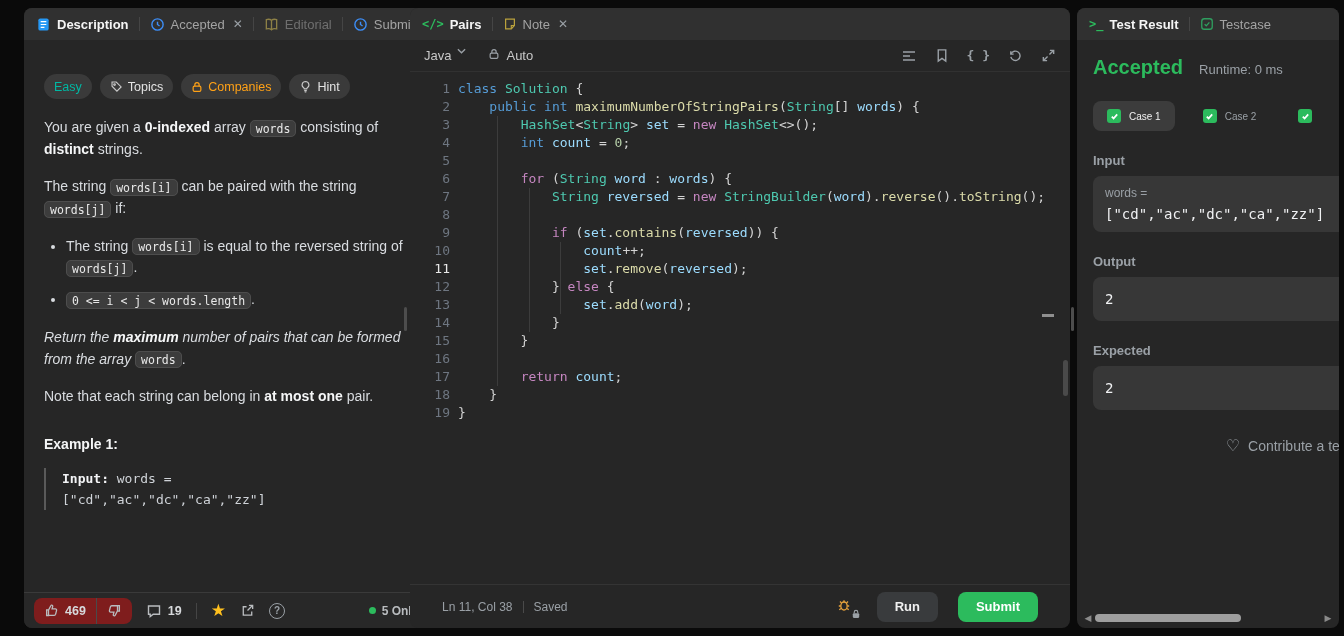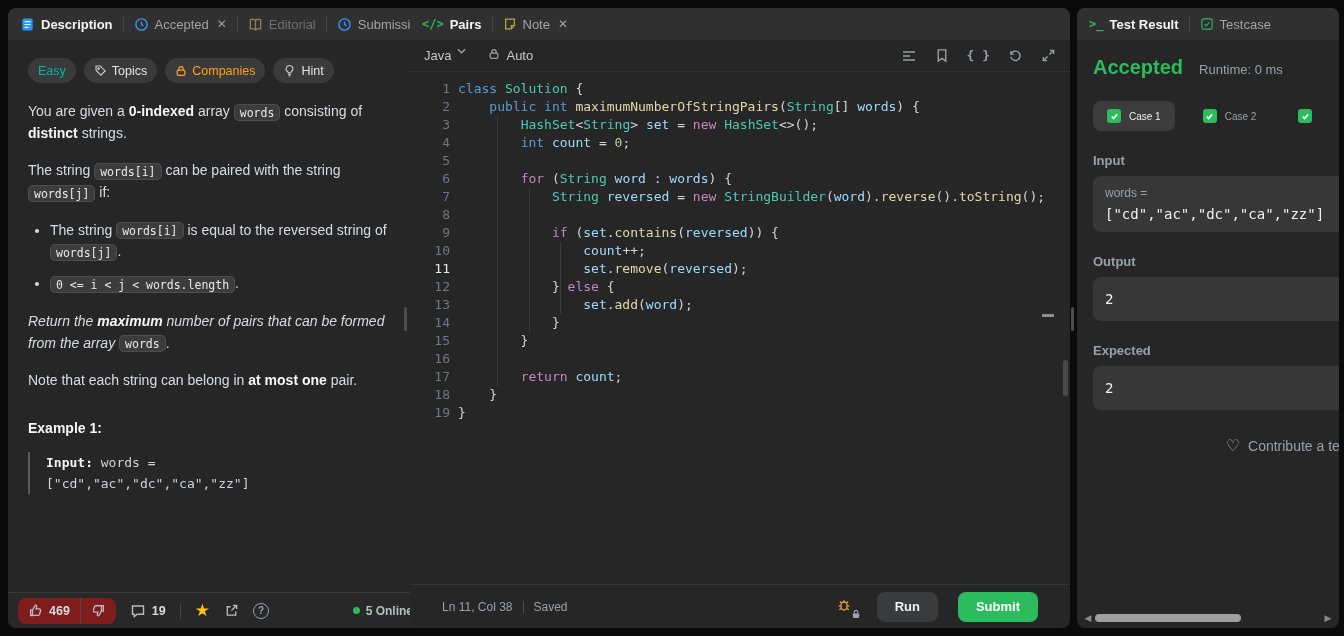--- a/index.html
+++ b/index.html
@@ -1,38 +1,38 @@
 <!DOCTYPE html>
 <html><head>
 <meta charset="utf-8">
 <style>
   * { margin:0; padding:0; box-sizing:border-box; }
   html,body { width:1344px; height:636px; overflow:hidden; }
   body { background:#0a0a0a; font-family:"Liberation Sans", sans-serif; position:relative; }
 
   .panel { position:absolute; top:8px; height:620px; background:#262626; border-radius:8px;
            overflow:hidden; display:flex; flex-direction:column; }
-  #left-panel   { left:8px;    width:415px; }
+  #left-panel   { left:24px;    width:415px; }
   #editor-panel { left:410px;  width:660px; }
   #result-panel { left:1077px; width:262px; }
 
   .panel-header { height:32px; background:#303030; display:flex; align-items:center;
                   padding:0 12px; gap:10px; flex-shrink:0; white-space:nowrap; overflow:hidden; }
   .tab { display:flex; align-items:center; gap:6px; font-size:13px; color:#a3a3a3; cursor:pointer; }
   .tab.active .tab-label { color:#f5f5f5; font-weight:700; }
   .tab.dim { color:#6f6f6f; }
   .tab-divider { width:1px; height:14px; background:#454545; flex-shrink:0; }
   .tab-close { color:#9aa0a6; font-size:12px; margin-left:2px; }
 
   
   .lp-content { flex:1; overflow:hidden; padding:18px 30px 0 20px; position:relative; }
   .title-row { display:flex; justify-content:space-between; align-items:flex-start; }
   .problem-title { font-size:19px; font-weight:700; color:#f0f1f3; line-height:1.45; max-width:255px; }
   .solved { display:flex; align-items:center; gap:6px; color:#9aa0a6; font-size:13px; margin-top:4px; }
-  .badge-row { display:flex; gap:8px; }
+  .badge-row { display:flex; gap:8px; margin-top:16px; }
   .pill { display:flex; align-items:center; gap:5px; height:25px; padding:0 10px; border-radius:13px;
           background:#3a3a3a; font-size:12.5px; color:#e3e3e3; cursor:pointer; }
   .pill.easy { color:#00b8a3; }
   .pill.companies { color:#ffa116; }
 
   .desc { margin-top:18px; font-size:14px; color:#d9dce0; line-height:1.55; }
   .desc p { margin:0 0 16px 0; }
   .desc ul { margin:0 0 16px 0; padding-left:22px; }
   .desc li { margin:10px 0; }
   .desc b { color:#f5f6f7; }

